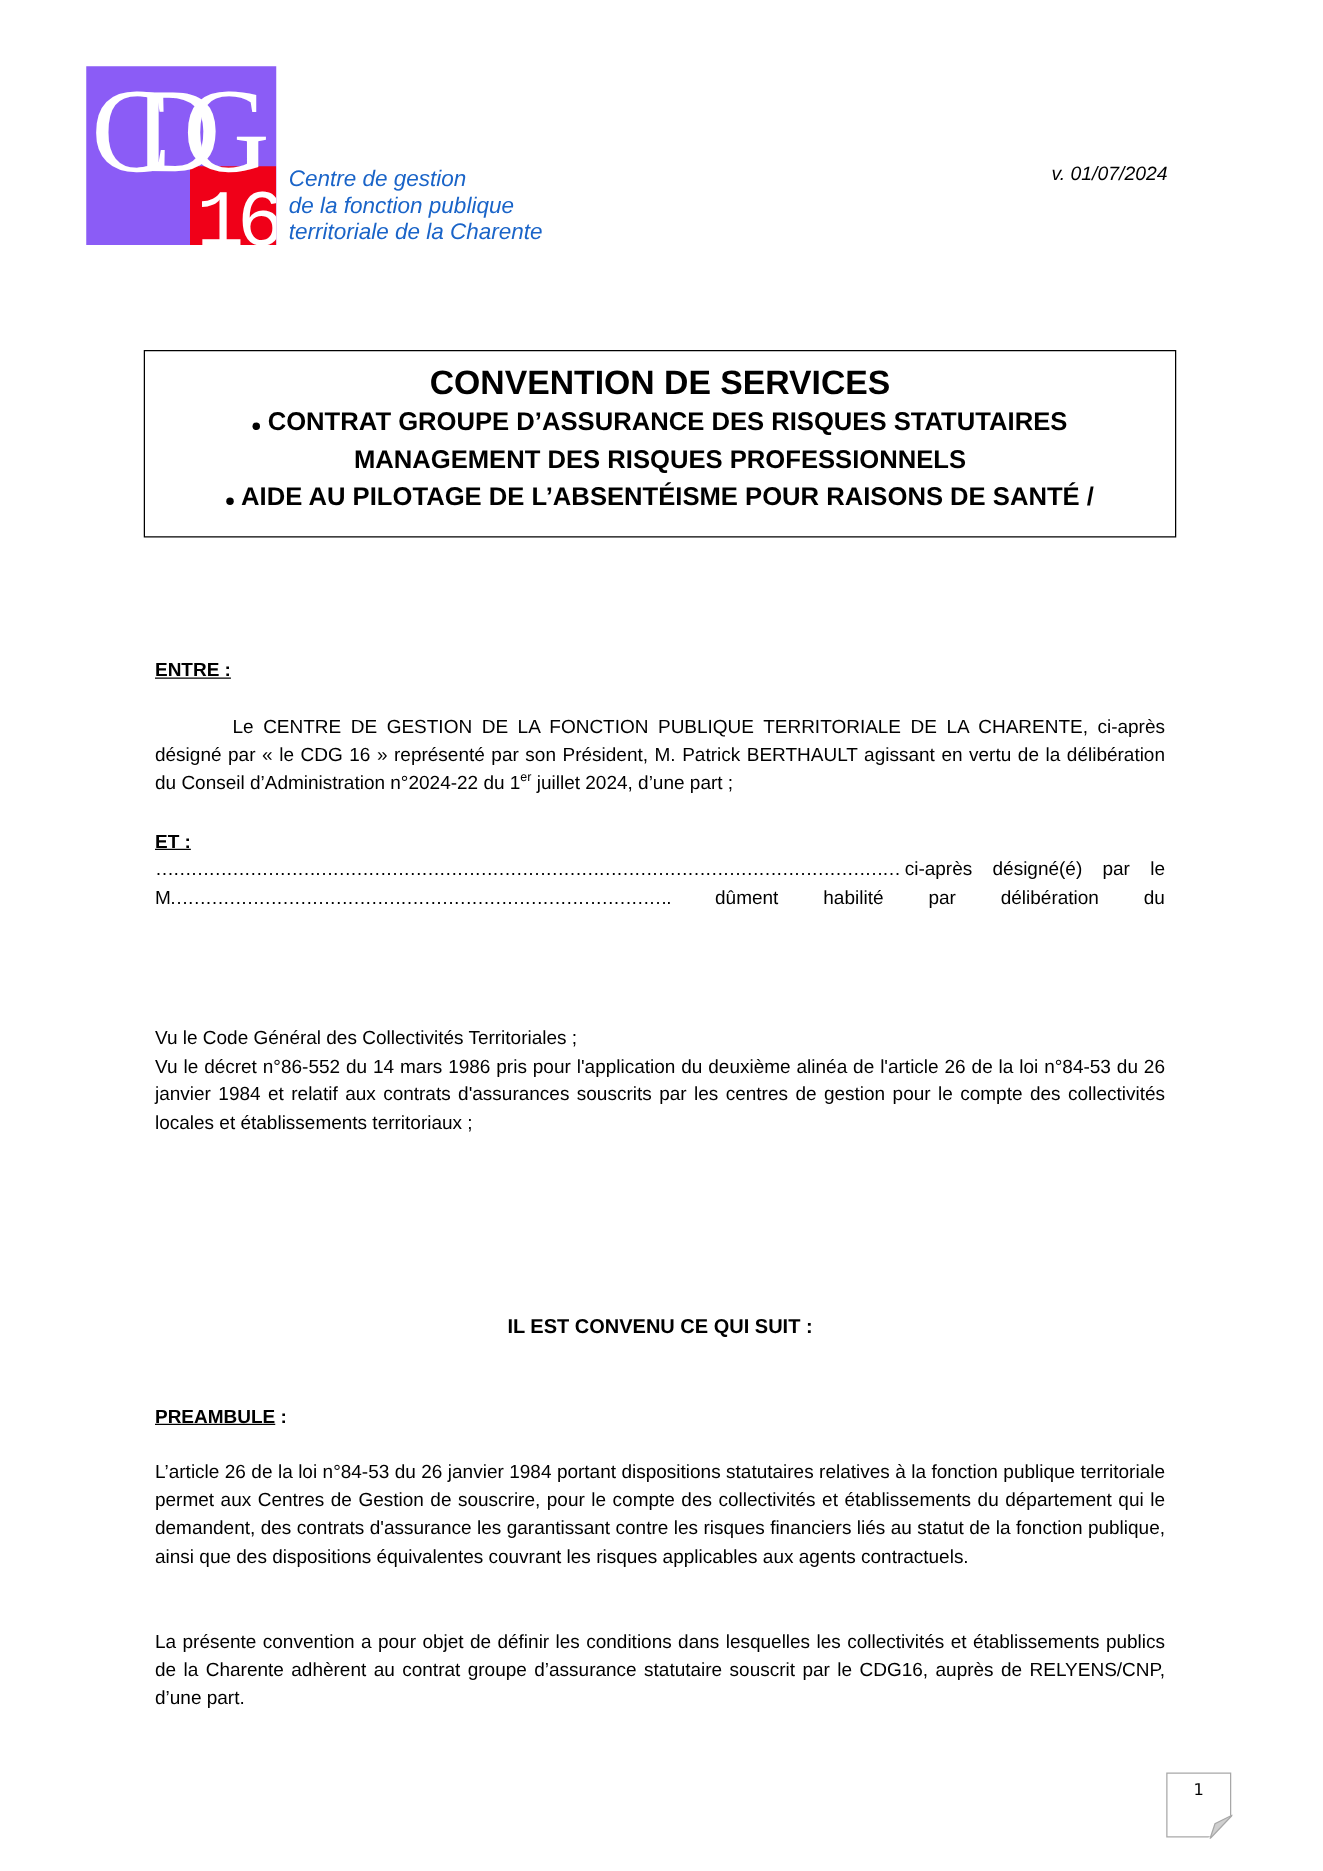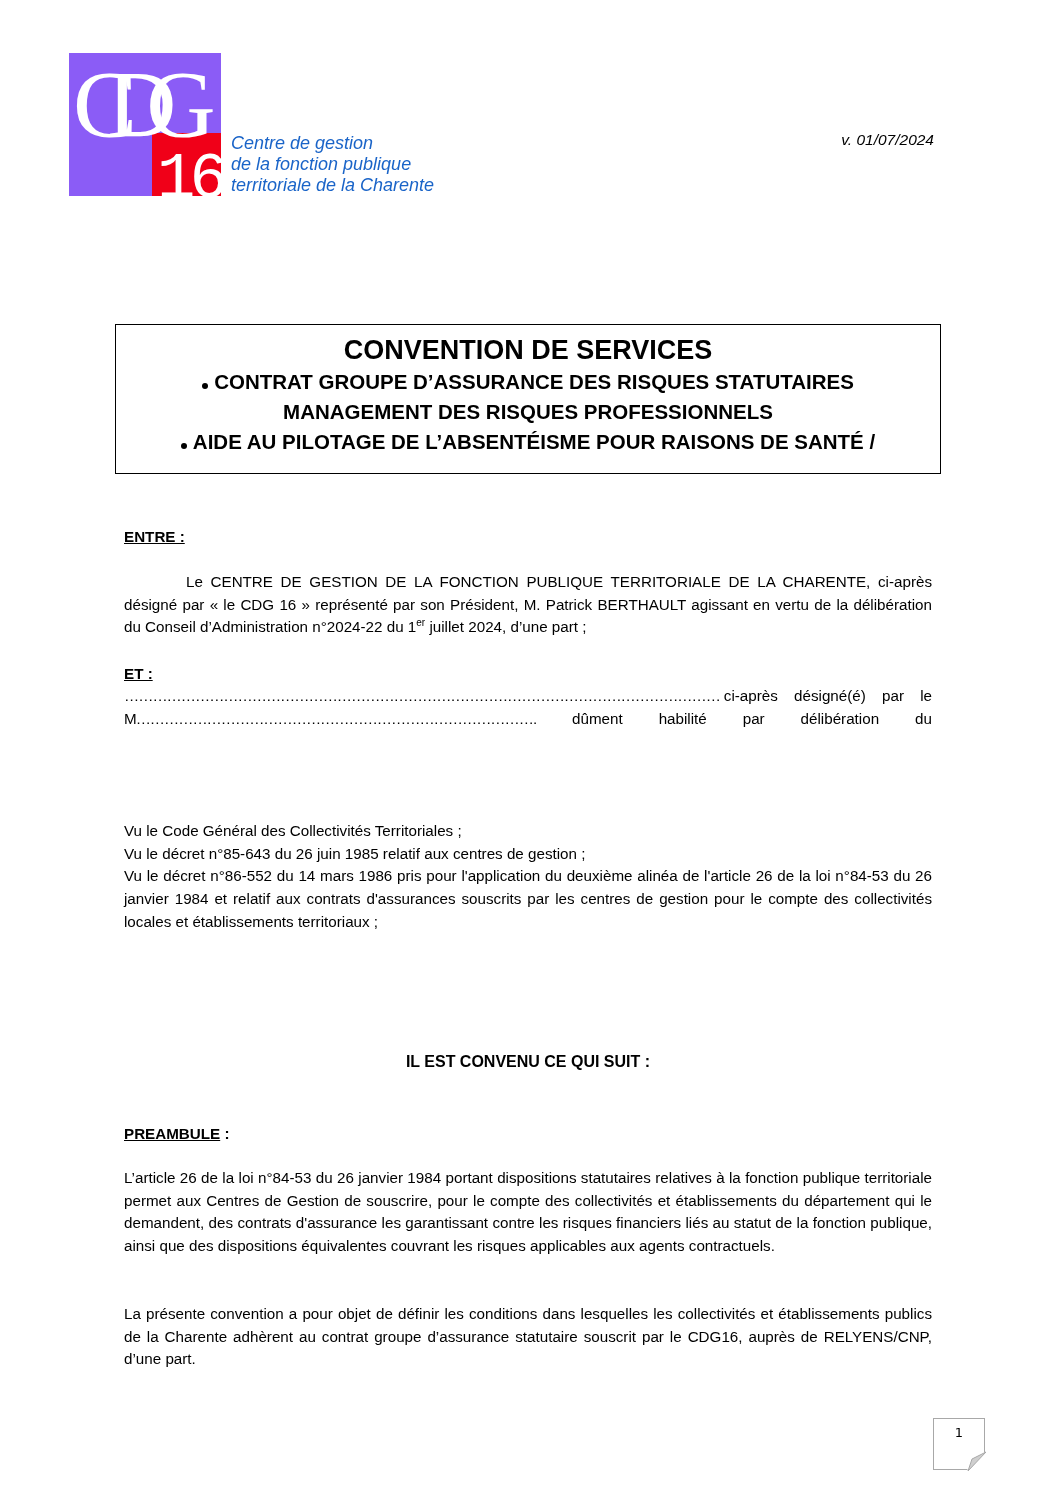--- a/index.html
+++ b/index.html
@@ -25,21 +25,20 @@
       left: 231px; top: 133px; color: #1a64c8; font-style: italic;
       font-size: 18px; line-height: 21px; font-family: "Liberation Sans", sans-serif;
     }
     .version { right: 124px; top: 131px; font-style: italic; font-size: 15.5px; }
 
     
     .title-box {
       left: 115px; top: 280px; width: 826px; height: 150px;
       border: 1.5px solid #000; box-sizing: border-box; text-align: center;
       font-weight: bold;
-      margin-top: 44px;
     }
     .title-main { font-size: 27px; margin-top: 8px; line-height: 34px; }
     .title-sub { font-size: 20.5px; line-height: 30px; }
     .bullet { display: inline-block; width: 6px; height: 6px; background: #000; border-radius: 50%; vertical-align: middle; margin-right: 6px; position: relative; top: 2px; }
 
     .body-text { left: 124px; width: 808px; font-size: 15.2px; line-height: 22.7px; }
     .justify { text-align: justify; }
     .ul-bold { font-weight: bold; text-decoration: underline; }
     .indent { text-indent: 62px; }
     .center-heading { left: 124px; width: 808px; text-align: center; font-weight: bold; font-size: 16px; }
@@ -105,21 +104,20 @@
     <span>dûment</span>
     <span>habilité</span>
     <span>par</span>
     <span>délibération</span>
     <span>du</span>
   </div>
 </div>
 
 <div class="abs body-text justify" style="top:820px;">
   <div>Vu le Code Général des Collectivités Territoriales ;</div>
-  <div>Vu le décret n°85-643 du 26 juin 1985 relatif aux centres de gestion ;</div>
   <div>Vu le décret n°86-552 du 14 mars 1986 pris pour l'application du deuxième alinéa de l'article 26 de la loi n°84-53 du 26 janvier 1984 et relatif aux contrats d'assurances souscrits par les centres de gestion pour le compte des collectivités locales et établissements territoriaux ;</div>
 </div>
 
 <div class="abs center-heading" style="top:1053px;">IL EST CONVENU CE QUI SUIT :</div>
 
 <div class="abs body-text" style="top:1123px;">
   <span class="ul-bold">PREAMBULE</span><span style="font-weight:bold;"> :</span>
 </div>
 <div class="abs body-text justify" style="top:1167px;">L’article 26 de la loi n°84-53 du 26 janvier 1984 portant dispositions statutaires relatives à la fonction publique territoriale permet aux Centres de Gestion de souscrire, pour le compte des collectivités et établissements du département qui le demandent, des contrats d'assurance les garantissant contre les risques financiers liés au statut de la fonction publique, ainsi que des dispositions équivalentes couvrant les risques applicables aux agents contractuels.</div>
 <div class="abs body-text justify" style="top:1303px;">La présente convention a pour objet de définir les conditions dans lesquelles les collectivités et établissements publics de la Charente adhèrent au contrat groupe d’assurance statutaire souscrit par le CDG16, auprès de RELYENS/CNP, d’une part.</div>

